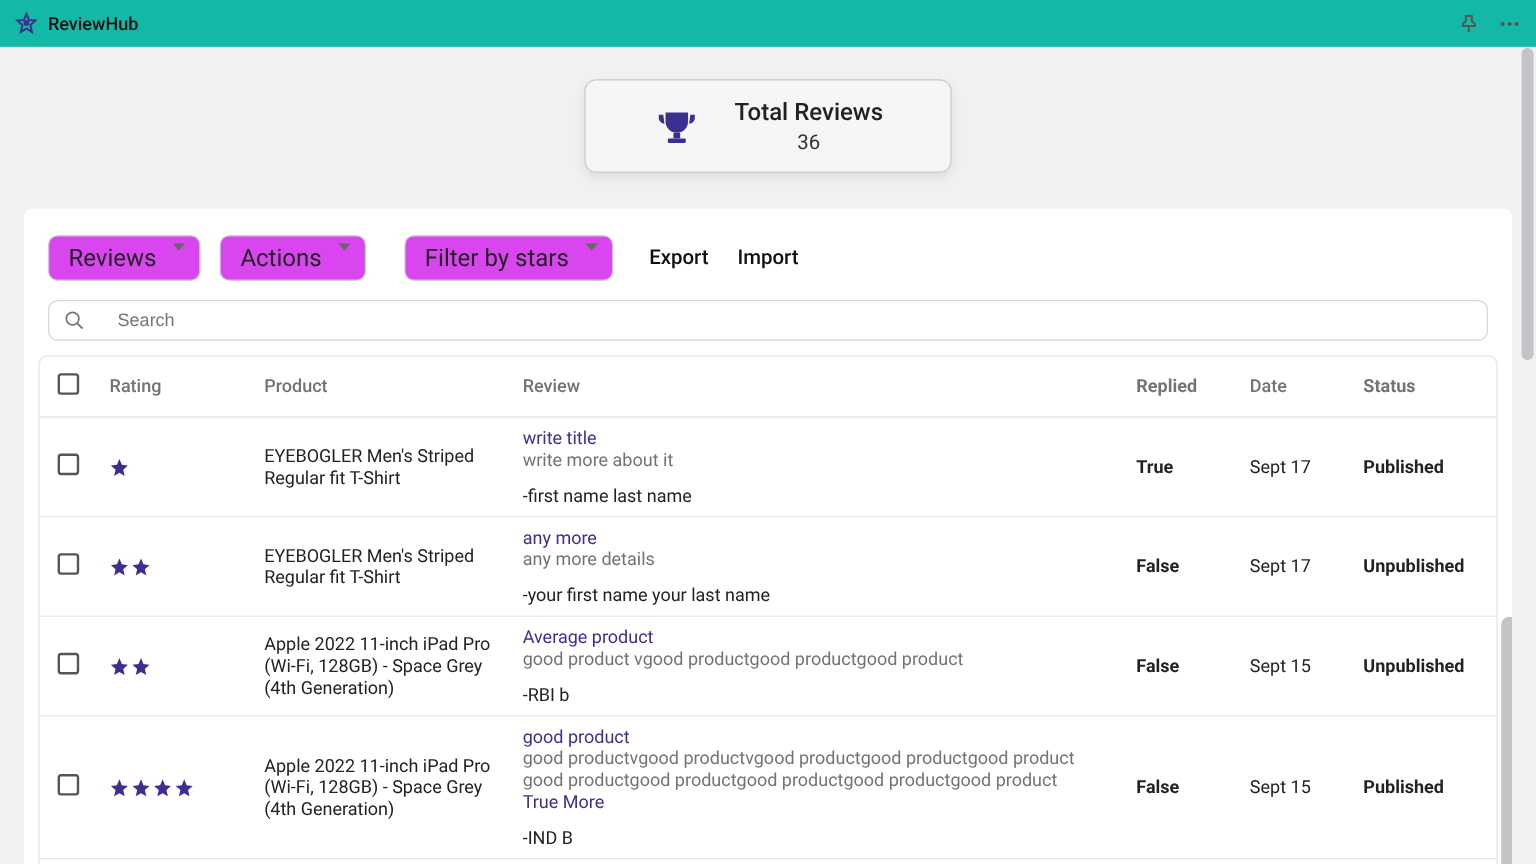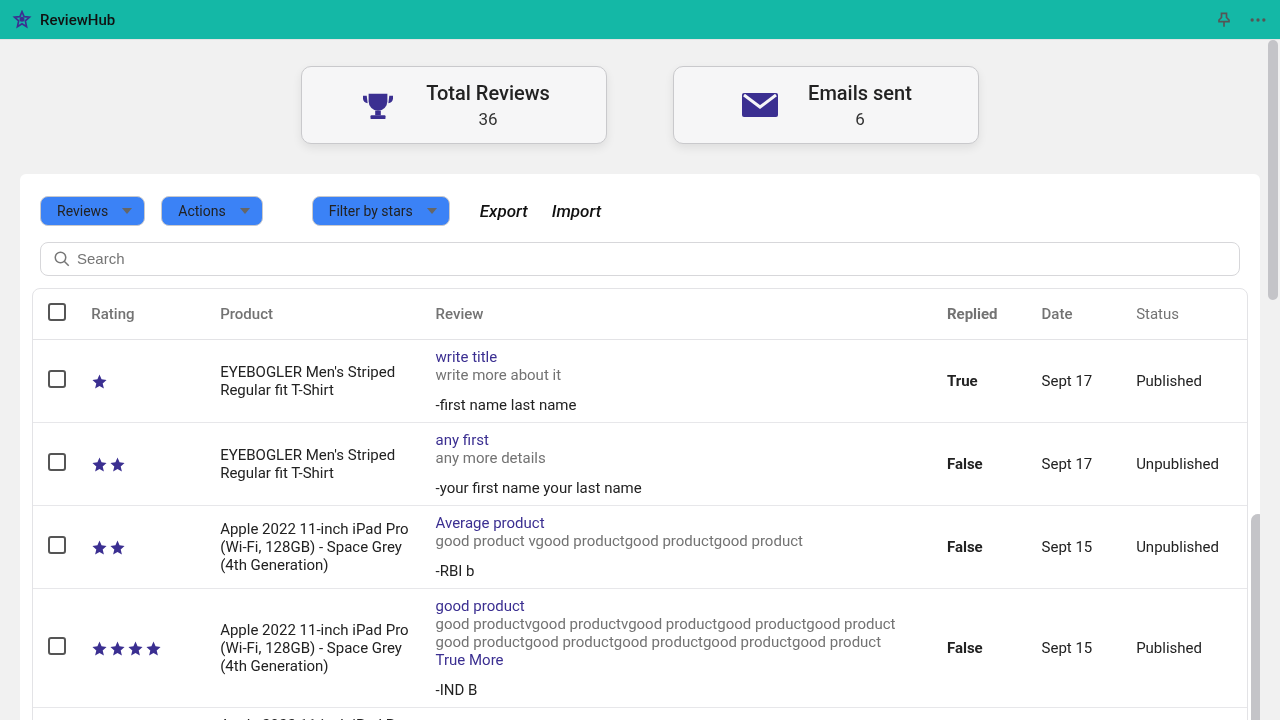--- a/index.html
+++ b/index.html
@@ -55,43 +55,42 @@
   }
 
   .toolbar {
     display: flex;
     align-items: center;
     gap: 16px;
     padding: 0 20px 16px;
   }
   .dropdown-btn {
     display: flex;
-    align-items: center;
     gap: 14px;
     padding: 6px 12px 6px 16px;
     border: 1px solid #c9c9cc;
     border-radius: 8px;
-    background: #3b82f6;
-    font-size: 14px;
+    background: #d946ef;
+    font-size: 20px;
     color: #222;
     cursor: pointer;
   }
   .dropdown-btn .caret { width: 0; height: 0; border-left: 5px solid transparent; border-right: 5px solid transparent; border-top: 6px solid #666; }
   .text-btn { font-size: 17px; font-weight: 500; color: #111; cursor: pointer; padding: 4px 4px; }
-  .filter-group { margin-left: 33px; }
-  .text-group { display:flex; gap: 16px; margin-left: 10px; font-style: italic; }
+  .filter-group { margin-left: 16px; }
+  .text-group { display:flex; gap: 16px; margin-left: 10px; }
 
   .search-wrap { padding: 0 20px 12px; }
   .search-box {
     display: flex;
-    align-items: flex-start;
+    align-items: center;
     border: 1px solid #d7d7da;
     border-radius: 8px;
     padding: 7px 12px;
-    gap: 6px;
+    gap: 27px;
   }
   .search-box input {
     border: none;
     outline: none;
     font-size: 15px;
     flex: 1;
     background: transparent;
   }
   .search-icon { width: 18px; height: 18px; color: #777; }
 
@@ -118,21 +117,21 @@
     font-size: 15px;
     color: #222;
     vertical-align: middle;
   }
   .col-check { width: 48px; text-align: center; }
   .col-rating { width: 128px; }
   .col-product { width: 214px; }
   .col-review { width: 508px; }
   .col-replied { width: 94px; font-weight: 700; }
   .col-date { width: 94px; }
-  .col-status { width: 120px; font-weight: 400; white-space: nowrap; overflow: hidden; }
+  .col-status { width: 120px; font-weight: 700; white-space: nowrap; overflow: hidden; }
 
   .checkbox {
     width: 18px; height: 18px;
     border: 2px solid #555;
     border-radius: 3px;
     display: inline-block;
     cursor: pointer;
   }
   .stars { display: flex; gap: 1px; }
   .star { width: 17px; height: 17px; color: #3b2f91; }
@@ -209,30 +208,20 @@
       <path d="M8 6 h-4 v3 a5 5 0 0 0 5 5"></path>
       <path d="M32 6 h4 v3 a5 5 0 0 1 -5 5"></path>
       <rect x="17" y="22" width="6" height="5"></rect>
       <rect x="12" y="27" width="16" height="4" rx="1"></rect>
     </svg>
     <div class="stat-text">
       <div class="stat-title">Total Reviews</div>
       <div class="stat-value">36</div>
     </div>
   </div>
-  <div class="stat-card">
-    <svg class="stat-icon" viewBox="0 0 40 28" fill="currentColor">
-      <rect x="2" y="2" width="36" height="24" rx="2" fill="currentColor"></rect>
-      <path d="M4 4 L20 16 L36 4" stroke="#f6f6f7" stroke-width="3" fill="none"></path>
-    </svg>
-    <div class="stat-text">
-      <div class="stat-title">Emails sent</div>
-      <div class="stat-value">6</div>
-    </div>
-  </div>
 </div>
 
 <div class="content">
   <div class="toolbar">
     <div class="dropdown-btn">
       <span>Reviews</span>
       <span class="caret"></span>
     </div>
     <div class="dropdown-btn">
       <span>Actions</span>
@@ -298,21 +287,21 @@
                 <svg class="star" viewBox="0 0 24 24" fill="currentColor">
                   <path d="M12 2l2.9 6.9L22 9.8l-5.5 4.9L18.2 22 12 18.3 5.8 22l1.7-7.3L2 9.8l7.1-.9L12 2z"></path>
                 </svg>
                 <svg class="star" viewBox="0 0 24 24" fill="currentColor">
                   <path d="M12 2l2.9 6.9L22 9.8l-5.5 4.9L18.2 22 12 18.3 5.8 22l1.7-7.3L2 9.8l7.1-.9L12 2z"></path>
                 </svg>
               </div>
             </td>
             <td class="col-product">EYEBOGLER Men's Striped Regular fit T-Shirt</td>
             <td class="col-review">
-              <div class="review-title">any first</div>
+              <div class="review-title">any more</div>
               <div class="review-body">any more details</div>
               <div class="review-author">-your first name your last name</div>
             </td>
             <td class="col-replied">False</td>
             <td class="col-date">Sept 17</td>
             <td class="col-status">Unpublished</td>
           </tr>
           <tr>
             <td class="col-check"><span class="checkbox"></span></td>
             <td class="col-rating">

